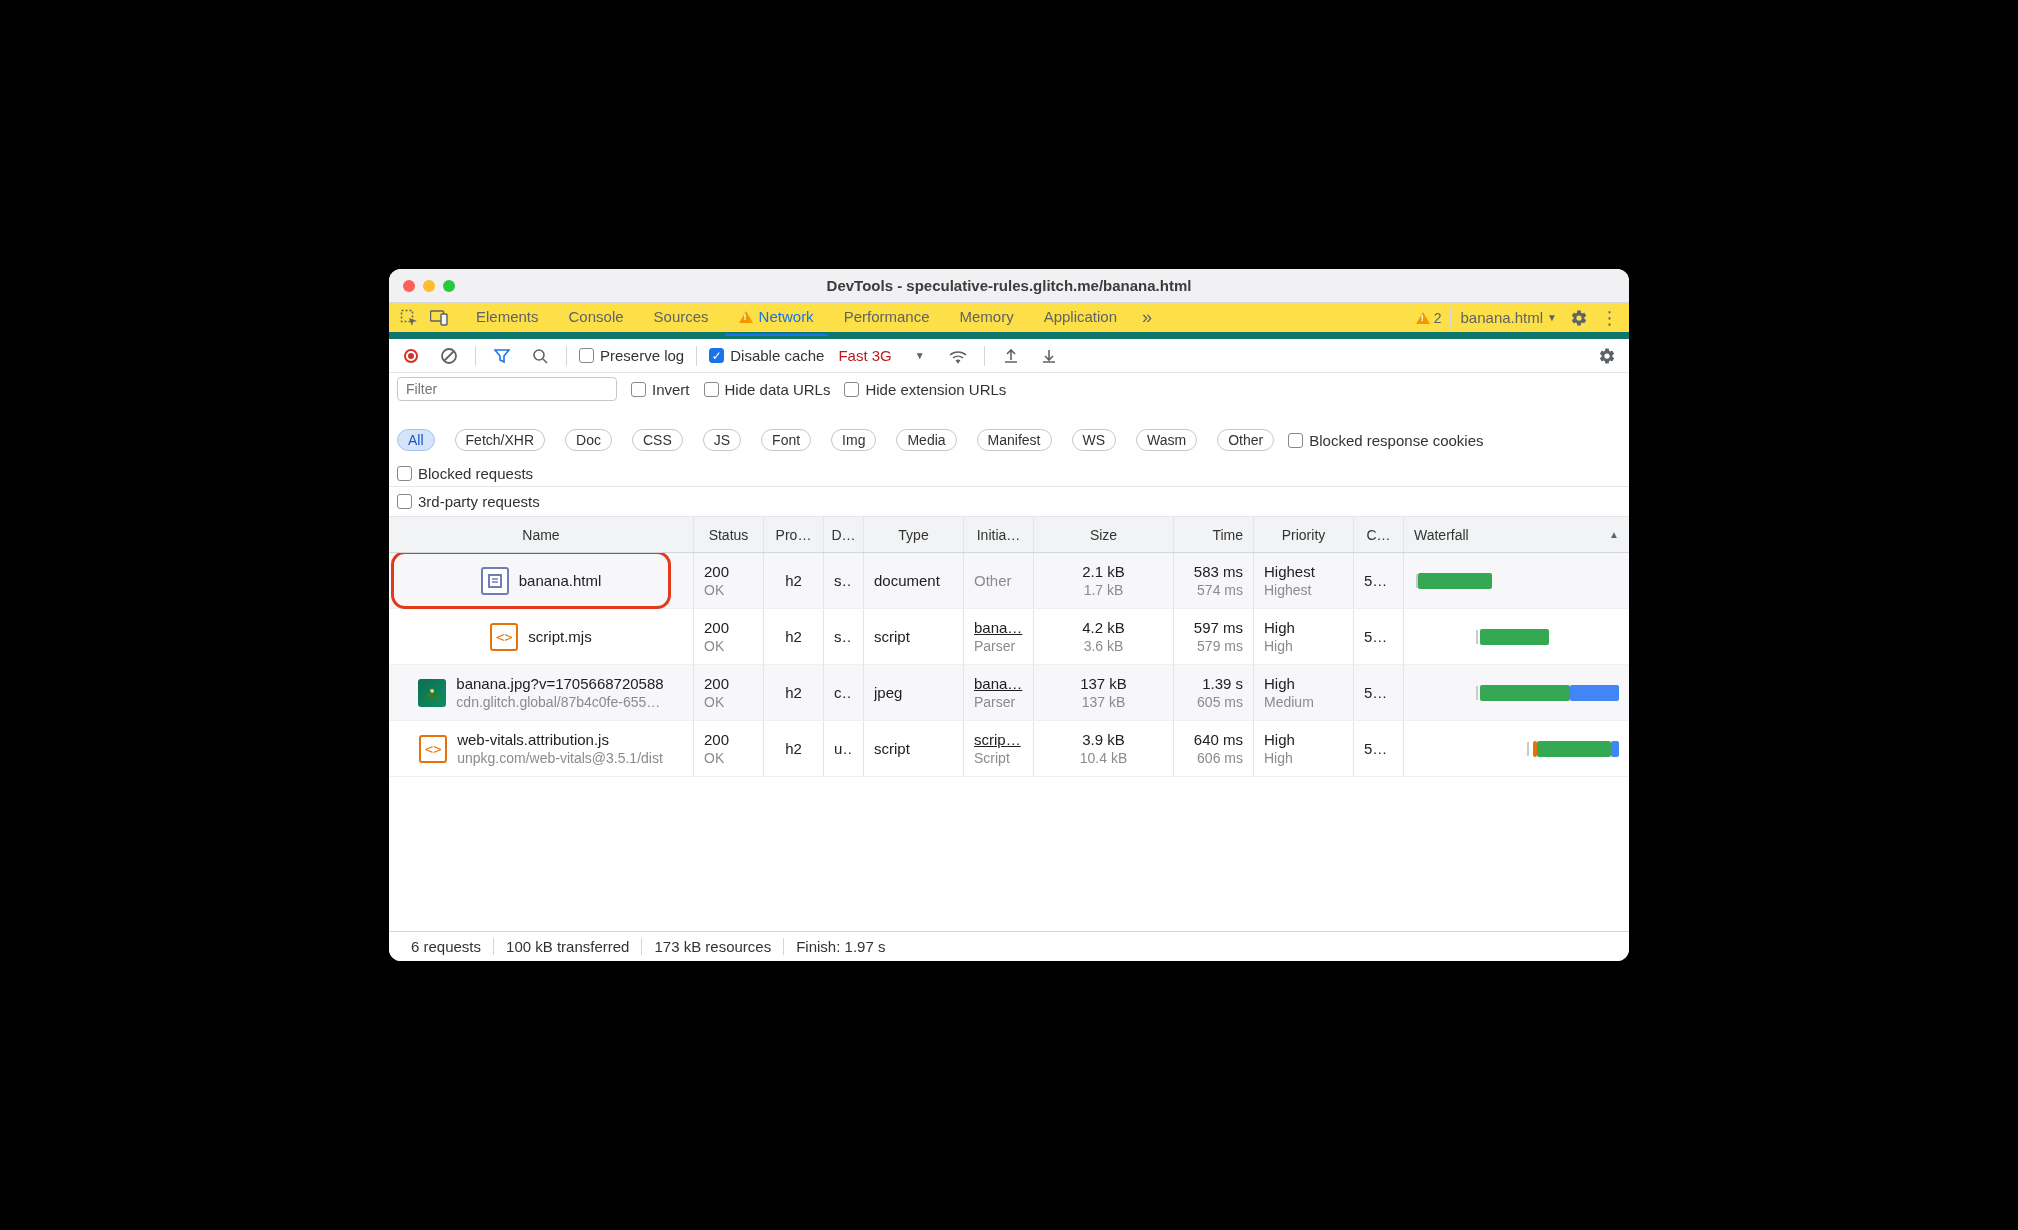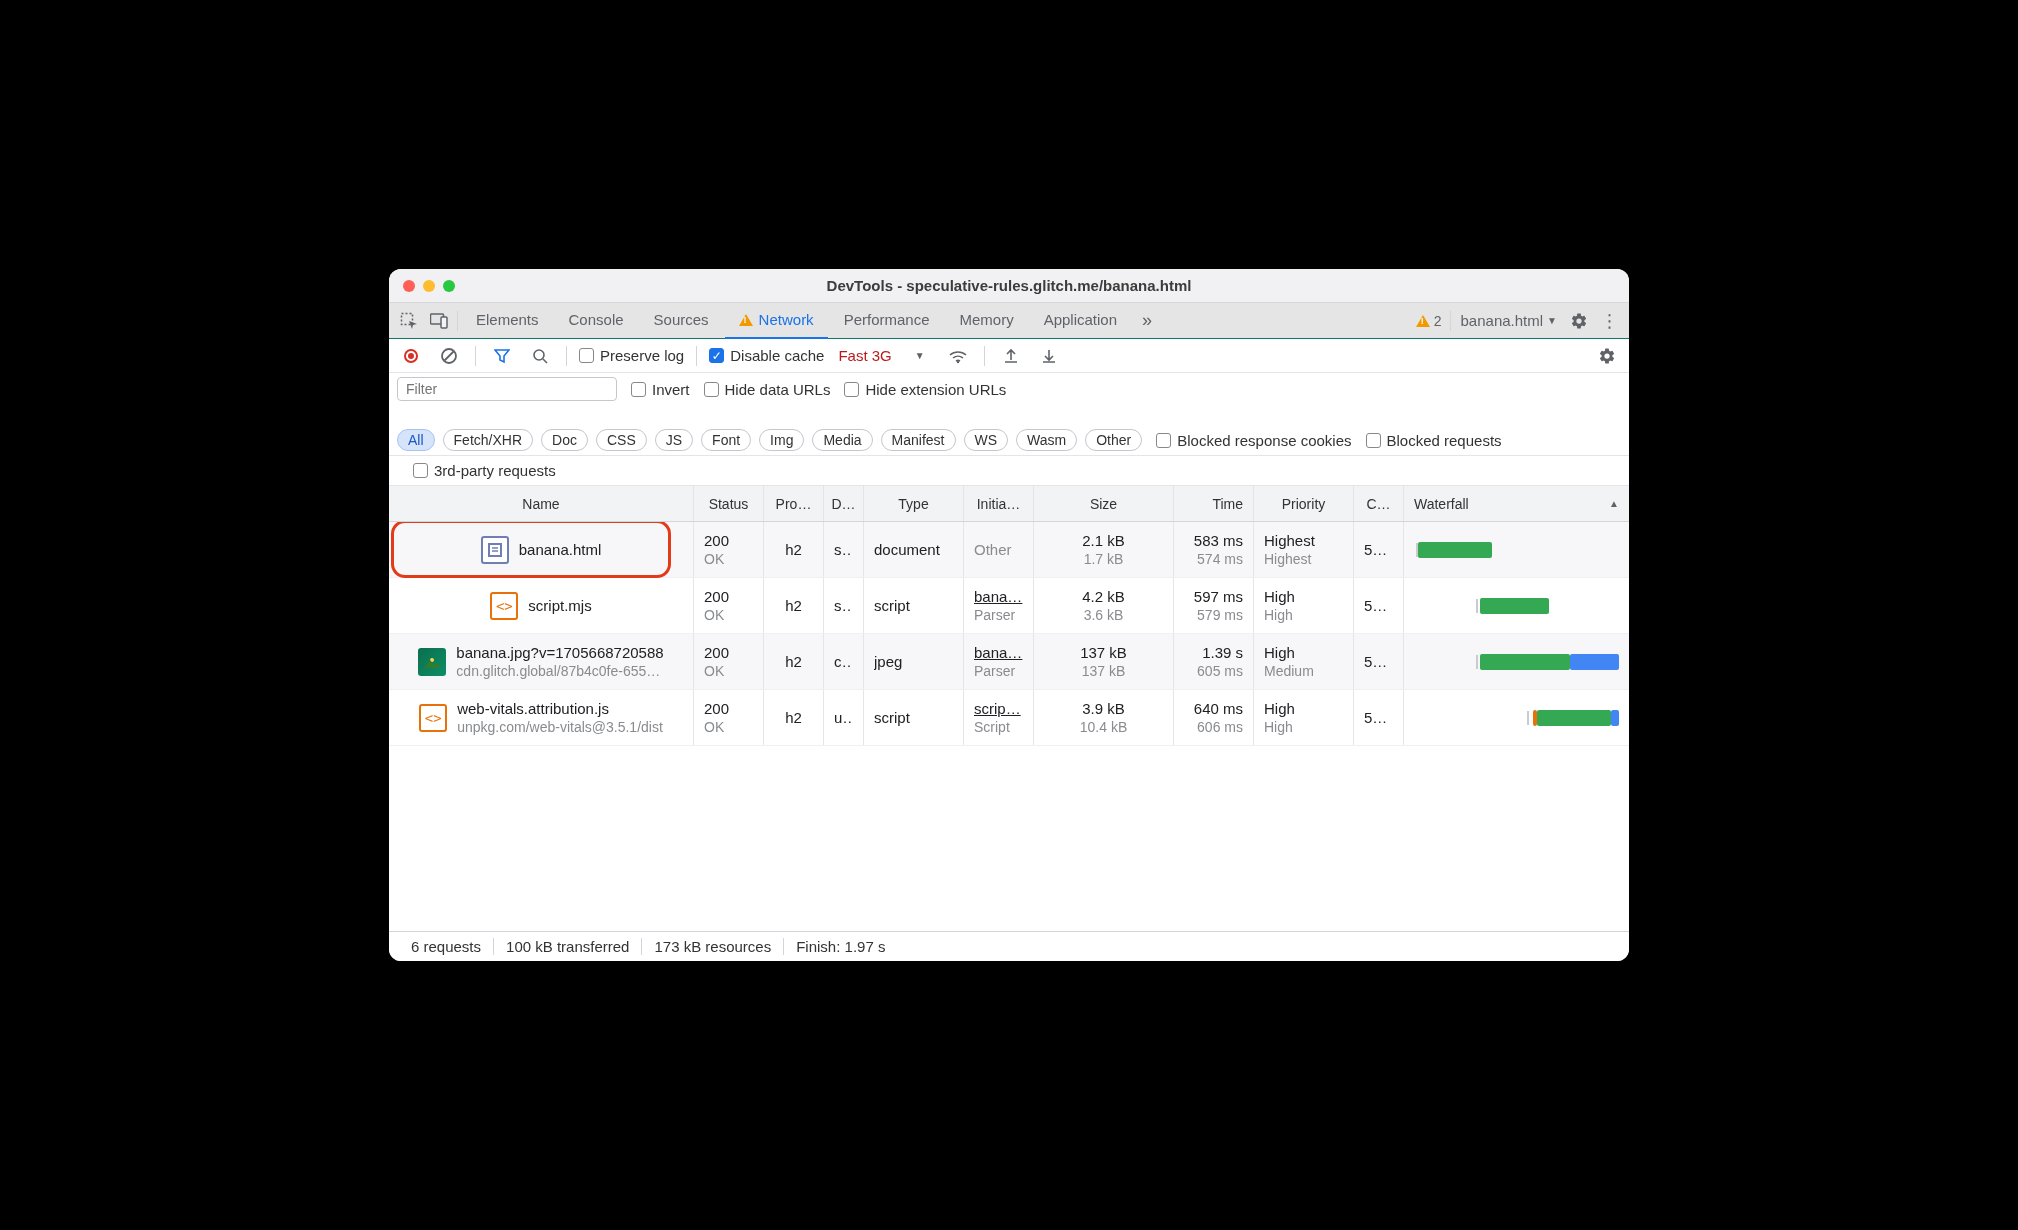--- a/index.html
+++ b/index.html
@@ -24,23 +24,23 @@
     position: relative;
   }
   .traffic { display: flex; gap: 8px; margin-left: 14px; }
   .dot { width: 12px; height: 12px; border-radius: 50%; }
   .dot.red { background: #ff5f57; }
   .dot.yel { background: #febc2e; }
   .dot.grn { background: #28c840; }
   .title { position: absolute; width: 100%; text-align: center; font-weight: 600; font-size: 15px; color: #3c3c3c; pointer-events:none; }
 
   .tabbar {
-    height: 36px; background: #e5e5e5;
+    height: 36px; background: #fde047;
     display: flex; align-items: center;
-    border-bottom: 1px solid #0f766e;
+    border-bottom: 7px solid #0f766e;
     padding: 0 6px; gap: 2px;
   }
   .tabbar .spacer { flex: 1; }
   .tabbar .iconbtn, .toolbar .iconbtn, .filterbar .iconbtn {
     width: 28px; height: 28px; display: inline-flex;
     align-items: center; justify-content: center;
     color: #5f6368; border-radius: 4px;
   }
   .tab {
     padding: 0 14px; height: 36px;
@@ -88,28 +88,28 @@
   .filterbar {
     padding: 4px 8px; border-bottom: 1px solid #e3e5e8;
     display: flex; align-items: center; gap: 14px; flex-wrap: wrap;
     background: #fff;
   }
   .filterbar input[type=text] {
     width: 220px; height: 24px; border: 1px solid #c4c7cc;
     border-radius: 4px; padding: 0 8px; font-size: 14px;
     color: #555; background: #fff;
   }
-  .chips { display: flex; gap: 8px; align-items: center; flex-wrap: wrap; }
+  .chips { display: flex; gap: 20px; align-items: center; flex-wrap: wrap; }
   .chip {
     border: 1px solid #c4c7cc; border-radius: 12px;
     padding: 2px 10px; font-size: 14px; color: #333; background: #fff;
   }
   .chip.sel { background: #d5e3fb; border-color: #a9c3ee; color: #1b57c3; }
 
-  .extras { padding: 6px 24px; border-bottom: 1px solid #e3e5e8; display:flex; align-items:flex-end; gap:14px; }
+  .extras { padding: 6px 8px; border-bottom: 1px solid #e3e5e8; display:flex; align-items:flex-end; gap:14px; }
 
   
   .table-wrap { flex: 1; display: flex; flex-direction: column; overflow: hidden; }
   .thead, .trow { display: flex; align-items: stretch; }
   .thead {
     background: #f1f3f4; border-bottom: 1px solid #d1d6dc;
     font-size: 14px; color: #333; height: 36px;
   }
   .th, .td {
     border-right: 1px solid #e3e5e8; padding: 4px 10px;

